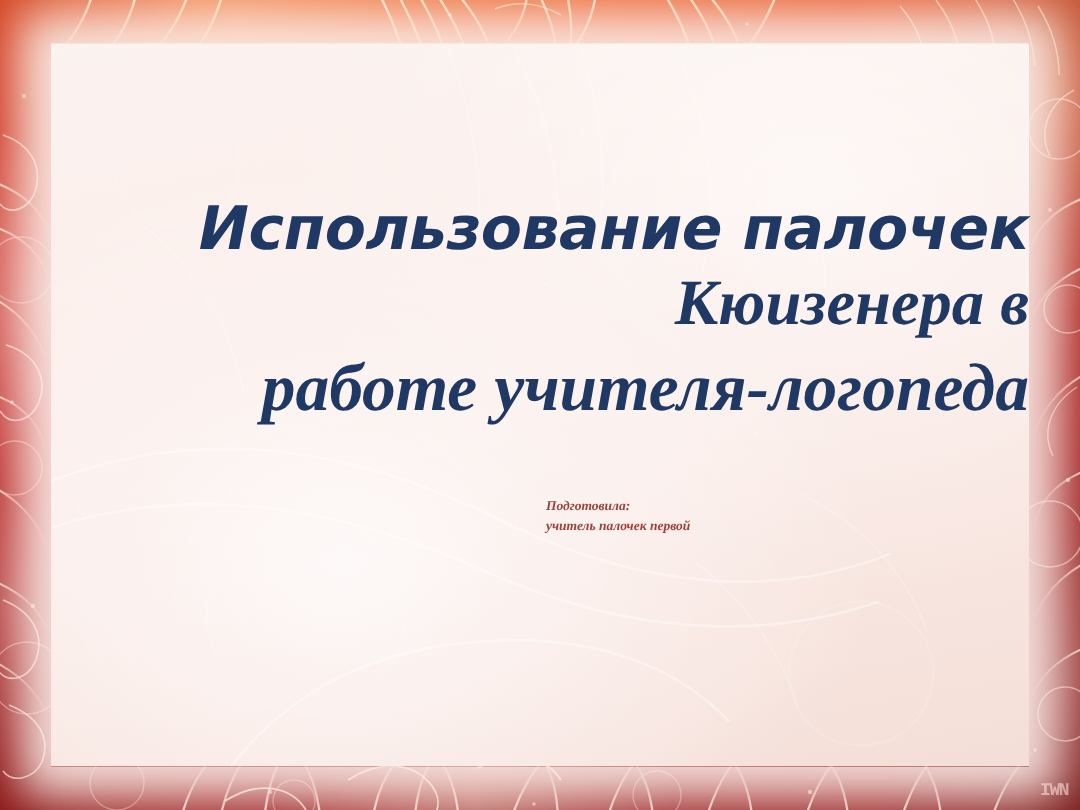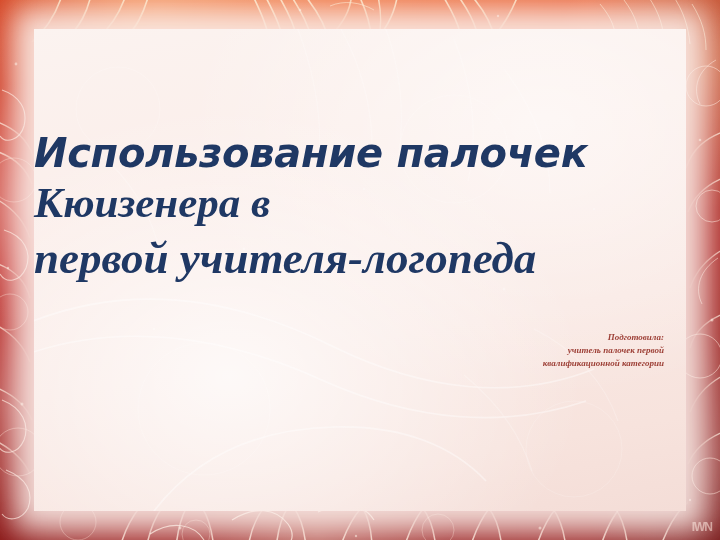--- a/index.html
+++ b/index.html
@@ -89,21 +89,21 @@
     left: 34px;
     top: 29px;
     width: 652px;
     height: 482px;
   }
   .title-block {
     position: absolute;
     left: 0;
     top: 103px;
     width: 652px;
-    text-align: left;
+    text-align: right;
     color: #1f3864;
   }
   .title-line {
     line-height: 1.05;
     white-space: nowrap;
   }
   .title-line-1 {
     font-family: "DejaVu Sans", sans-serif;
     font-weight: bold;
     font-style: italic;
@@ -119,36 +119,36 @@
     font-size: 43px;
   }
   .title-line-2 { padding-bottom: 10px; }
   .title-line-3 { font-size: 45px; }
 
   .author-block {
     position: absolute;
     right: 22px;
     top: 302px;
     width: 300px;
-    text-align: right;
+    text-align: left;
     color: #9e4138;
     font-family: "Liberation Serif", "DejaVu Serif", serif;
     font-style: italic;
     font-weight: bold;
     font-size: 9px;
     line-height: 1.42;
   }
   .author-block div { white-space: nowrap; }
 
   
   .watermark {
     position: absolute;
     right: 8px;
     bottom: 6px;
-    font-family: Liberation Sans, sans-serif;
+    font-family: Liberation Mono, monospace;
     font-weight: bold;
     font-size: 12px;
     letter-spacing: -1px;
     color: rgba(255,235,225,0.55);
     user-select: none;
   }
 </style>
 </head>
 <body>
 
@@ -321,26 +321,25 @@
         </g>
       </svg>
     </div>
   </div>
 
   <div class="content">
 
     <div class="title-block">
       <div class="title-line title-line-1">Использование палочек</div>
       <div class="title-line title-line-2">Кюизенера в</div>
-      <div class="title-line title-line-3">первой учителя-логопеда</div>
+      <div class="title-line title-line-3">работе учителя-логопеда</div>
     </div>
 
     <div class="author-block">
       <div>Подготовила:</div>
       <div>учитель палочек первой</div>
-      <div>квалификационной категории</div>
     </div>
 
   </div>
 
   <div class="watermark">IWN</div>
 
 </div>
 
 </body></html>

